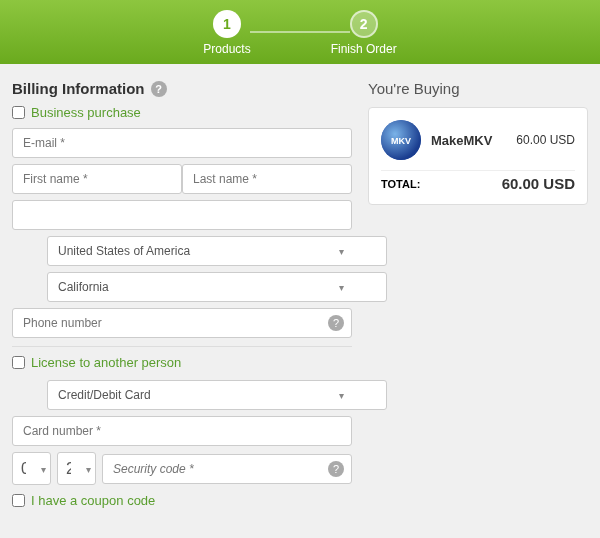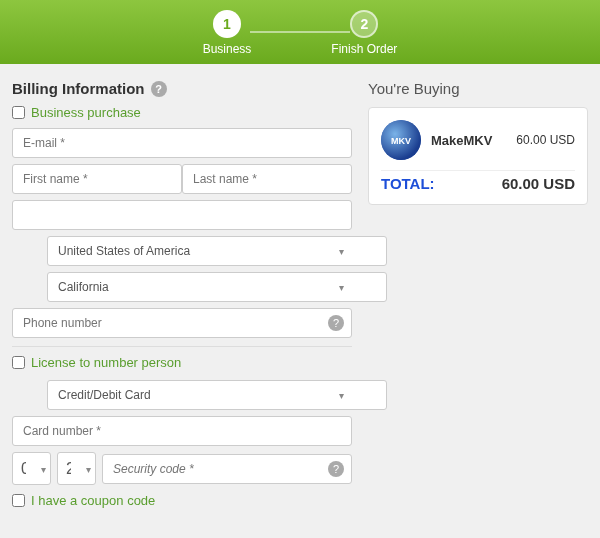--- a/index.html
+++ b/index.html
@@ -318,39 +318,39 @@
       color: #333;
       text-align: right;
     }
 
     .total-row {
       display: flex;
       justify-content: space-between;
       align-items: center;
     }
     .total-label {
-      font-size: 15px;
-      font-weight: bold;
-      color: #1d4ed8;
+      font-size: 11px;
+      font-weight: bold;
+      color: #000000;
     }
     .total-amount {
       font-size: 15px;
       font-weight: bold;
       color: #333;
     }
   </style>
 </head>
 <body>
 
 <div class="stepper-bar">
   <div class="step active">
     <div class="step-circle">
       <span>1</span>
     </div>
-    <span class="step-label">Business</span>
+    <span class="step-label">Products</span>
   </div>
   <div class="step inactive">
     <div class="step-circle">
       <span>2</span>
     </div>
     <span class="step-label">Finish Order</span>
   </div>
 </div>
 
 <div class="main-content">
@@ -396,21 +396,21 @@
 
     <div class="phone-row">
       <input type="text" class="form-input" placeholder="Phone number" style="">
       <span class="phone-help">?</span>
     </div>
 
     <hr class="divider">
 
     <div class="license-row">
       <input type="checkbox" style="">
-      <a href="#" class="license-link">License to number person</a>
+      <a href="#" class="license-link">License to another person</a>
     </div>
 
     <div class="select-wrapper">
       <select class="form-select">
         <option>Credit/Debit Card</option>
         <option>PayPal</option>
       </select>
       <span class="select-arrow">▾</span>
     </div>
 

